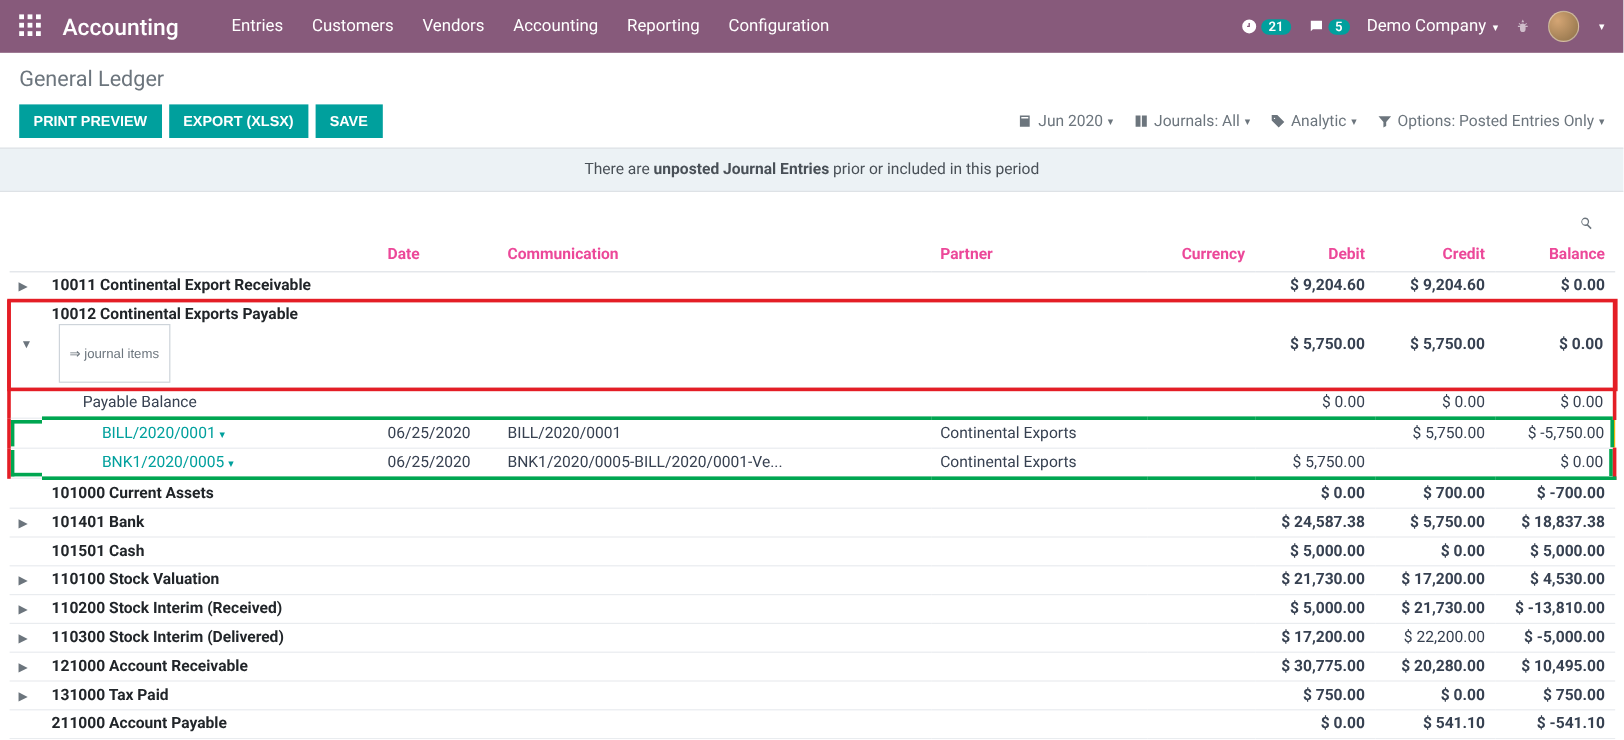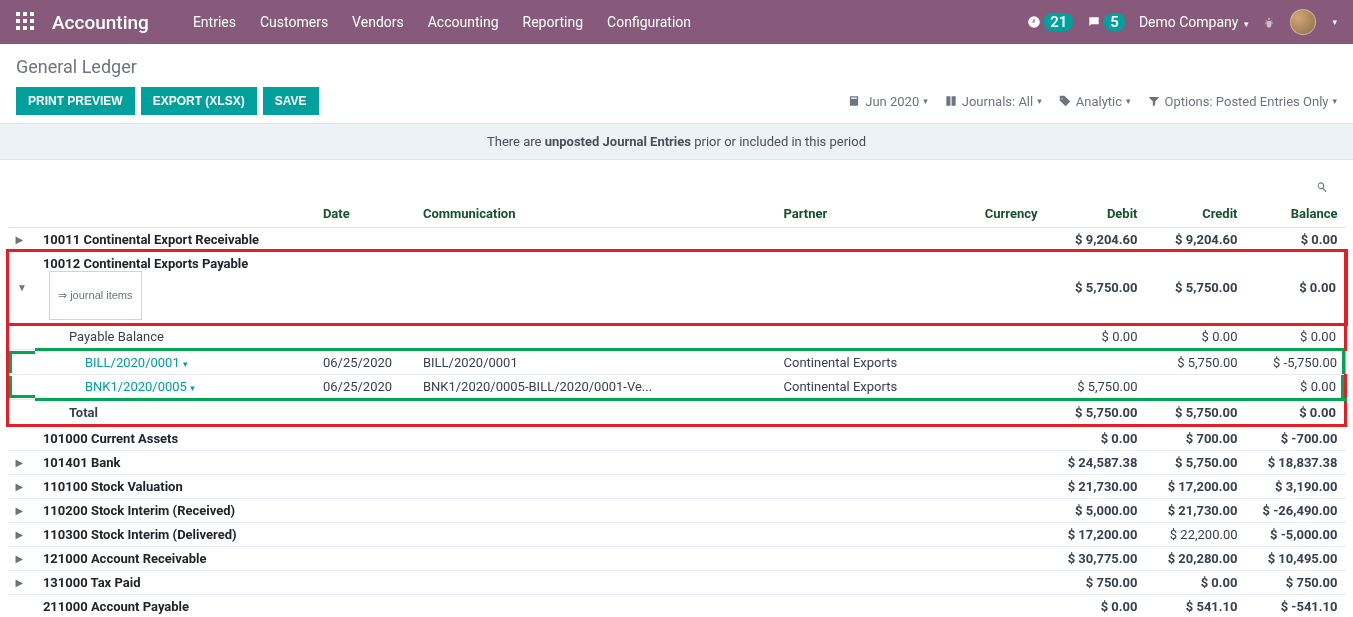--- a/index.html
+++ b/index.html
@@ -5,37 +5,37 @@
 * { box-sizing: border-box; margin: 0; padding: 0; }
 body { font-family: -apple-system, BlinkMacSystemFont, "Segoe UI", Roboto, "Helvetica Neue", Arial, sans-serif; font-size: 13px; color: #374151; background: #fff; }
 .topbar { background: #875a7b; color: #fff; height: 44px; display: flex; align-items: center; padding: 0 16px; }
 .apps-icon { width: 20px; height: 20px; margin-right: 16px; cursor: pointer; display: grid; grid-template-columns: repeat(3,4px); grid-template-rows: repeat(3,4px); gap: 3px; }
 .apps-icon span { background:#fff; width:4px; height:4px; }
 .app-title { font-size: 19px; font-weight: 500; margin-right: 32px; }
 .nav-links { display: flex; gap: 0; }
 .nav-links a { color: #fff; text-decoration: none; padding: 0 12px; font-size: 14px; cursor: pointer; }
 .topbar-right { margin-left: auto; display: flex; align-items: center; gap: 14px; }
 .badge-item { display: flex; align-items: center; gap: 3px; cursor: pointer; }
-.pill { background: #00a09d; color: #fff; border-radius: 8px; padding: 0 6px; font-size: 15px; font-weight:600; }
+.pill { background: #00a09d; color: #fff; border-radius: 8px; padding: 0 6px; font-size: 11px; font-weight:600; }
 .company-sel { color: #fff; cursor: pointer; font-size: 14px; }
 .avatar { width: 26px; height: 26px; border-radius: 50%; background: radial-gradient(circle at 30% 30%, #d4a574, #8b6f47); border: 1px solid rgba(255,255,255,0.4); cursor: pointer; }
 .subheader { padding: 12px 16px 8px; }
 .page-title { font-size: 18px; color: #6c757d; font-weight: 400; margin-bottom: 10px; }
 .controls-row { display: flex; align-items: center; }
 .btn-teal { background: #00a09d; color: #fff; border: none; padding: 7px 12px; font-size: 12px; font-weight: 600; margin-right: 6px; cursor: pointer; }
 .filter-bar { margin-left: auto; display: flex; align-items: center; gap: 16px; color: #6c757d; font-size: 13px; justify-content: space-between; }
 .filter-item { cursor: pointer; display: flex; align-items: center; gap: 4px; }
 .caret-down { font-size: 9px; }
 .notice-banner { background: #ecf2f5; color: #495057; text-align: center; padding: 10px; font-size: 13px; border-top:1px solid #dee2e6; border-bottom:1px solid #dee2e6; }
 .ledger-wrap { padding: 0 6px; position: relative; }
 .search-row { display: flex; justify-content: flex-end; padding: 18px 18px 6px; }
 .search-box { border: none; border-bottom: 1px solid #ced4da; padding: 4px 28px 4px 4px; font-size: 13px; width: 140px; outline:none; }
 .search-icon { margin-left: -20px; color: #6c757d; cursor: pointer; }
 table.ledger { width: 100%; border-collapse: collapse; }
-table.ledger th { text-align: left; font-weight: 700; padding: 6px 8px; border-bottom: 1px solid #dee2e6; color: #14532d; }
+table.ledger th { text-align: left; font-weight: 700; padding: 6px 8px; border-bottom: 1px solid #dee2e6; color: #ec4899; }
 table.ledger th.num, table.ledger td.num { text-align: right; }
 table.ledger td { padding: 4px 8px; border-bottom: 1px solid #e9ecef; vertical-align: middle; height: 22px; }
 .caret-cell { width: 18px; color: #6c757d; cursor: pointer; font-size: 10px; }
 .acct-name { font-weight: 700; color: #212529; }
 .ji-btn { border: 1px solid #ced4da; background: #fff; padding: 17px 8px; font-size: 11px; color: #6c757d; margin-left: 6px; cursor: pointer; }
 .indent-1 { padding-left: 34px !important; }
 .indent-2 { padding-left: 50px !important; }
 .link-teal { color: #00a09d; cursor: pointer; }
 svg.icon { width: 14px; height: 14px; fill: currentColor; vertical-align: middle; }
 .debug-icon { color: rgba(255,255,255,0.6); cursor: pointer; }
@@ -210,31 +210,20 @@
           </td>
         <td class="indent-2" style="border-bottom:3px solid #00a651;"><span class="link-teal">BNK1/2020/0005</span> <span class="caret-down link-teal">▾</span></td>
         <td style="border-bottom:3px solid #00a651;">06/25/2020</td>
         <td style="border-bottom:3px solid #00a651;margin-top:39px;">BNK1/2020/0005-BILL/2020/0001-Ve...</td>
         <td style="border-bottom:3px solid #00a651;">Continental Exports</td>
         <td class="num" style="border-bottom:3px solid #00a651;"></td>
         <td class="num" style="border-bottom:3px solid #00a651;">$ 5,750.00</td>
         <td class="num" style="border-bottom:3px solid #00a651;"></td>
         <td class="num" style="border-right:3px solid #e41e26; border-bottom:3px solid #00a651; box-shadow: inset -3px 0 0 #00a651;">$ 0.00</td>
       </tr>
-      <tr>
-        <td style="border-left:3px solid #e41e26; border-bottom:3px solid #e41e26"></td>
-        <td class="indent-1" style="border-bottom:3px solid #e41e26"><b>Total</b></td>
-        <td style="border-bottom:3px solid #e41e26"></td>
-          <td style="border-bottom:3px solid #e41e26"></td>
-          <td style="border-bottom:3px solid #e41e26"></td>
-          <td class="num" style="border-bottom:3px solid #e41e26"></td>
-        <td class="num" style="font-weight:700; border-bottom:3px solid #e41e26">$ 5,750.00</td>
-        <td class="num" style="font-weight:700; border-bottom:3px solid #e41e26">$ 5,750.00</td>
-        <td class="num" style="font-weight:700; border-right:3px solid #e41e26; border-bottom:3px solid #e41e26">$ 0.00</td>
-      </tr>
 
       <tr>
           <td class="caret-cell"></td>
           <td><span class="acct-name">101000 Current Assets</span></td>
           <td></td>
           <td></td>
           <td></td>
           <td class="num"></td>
           <td class="num" style="font-weight:700">$ 0.00</td>
           <td class="num" style="font-weight:700">$ 700.00</td>
@@ -245,40 +234,51 @@
           <td><span class="acct-name">101401 Bank</span></td>
           <td></td>
           <td></td>
           <td></td>
           <td class="num"></td>
           <td class="num" style="font-weight:700">$ 24,587.38</td>
           <td class="num" style="font-weight:700">$ 5,750.00</td>
           <td class="num" style="font-weight:700">$ 18,837.38</td>
         </tr>
       <tr>
+          <td class="caret-cell"></td>
+          <td><span class="acct-name">101501 Cash</span></td>
+          <td></td>
+          <td></td>
+          <td></td>
+          <td class="num"></td>
+          <td class="num" style="font-weight:700">$ 5,000.00</td>
+          <td class="num" style="font-weight:700">$ 0.00</td>
+          <td class="num" style="font-weight:700">$ 5,000.00</td>
+        </tr>
+      <tr>
           <td class="caret-cell">▶</td>
           <td><span class="acct-name">110100 Stock Valuation</span></td>
           <td></td>
           <td></td>
           <td></td>
           <td class="num"></td>
           <td class="num" style="font-weight:700">$ 21,730.00</td>
           <td class="num" style="font-weight:700">$ 17,200.00</td>
-          <td class="num" style="font-weight:700">$ 3,190.00</td>
+          <td class="num" style="font-weight:700">$ 4,530.00</td>
         </tr>
       <tr>
           <td class="caret-cell">▶</td>
           <td><span class="acct-name">110200 Stock Interim (Received)</span></td>
           <td></td>
           <td></td>
           <td></td>
           <td class="num"></td>
           <td class="num" style="font-weight:700">$ 5,000.00</td>
           <td class="num" style="font-weight:700">$ 21,730.00</td>
-          <td class="num" style="font-weight:700">$ -26,490.00</td>
+          <td class="num" style="font-weight:700">$ -13,810.00</td>
         </tr>
       <tr>
           <td class="caret-cell">▶</td>
           <td><span class="acct-name">110300 Stock Interim (Delivered)</span></td>
           <td></td>
           <td></td>
           <td></td>
           <td class="num"></td>
           <td class="num" style="font-weight:700">$ 17,200.00</td>
           <td class="num" style="font-weight:400">$ 22,200.00</td>

